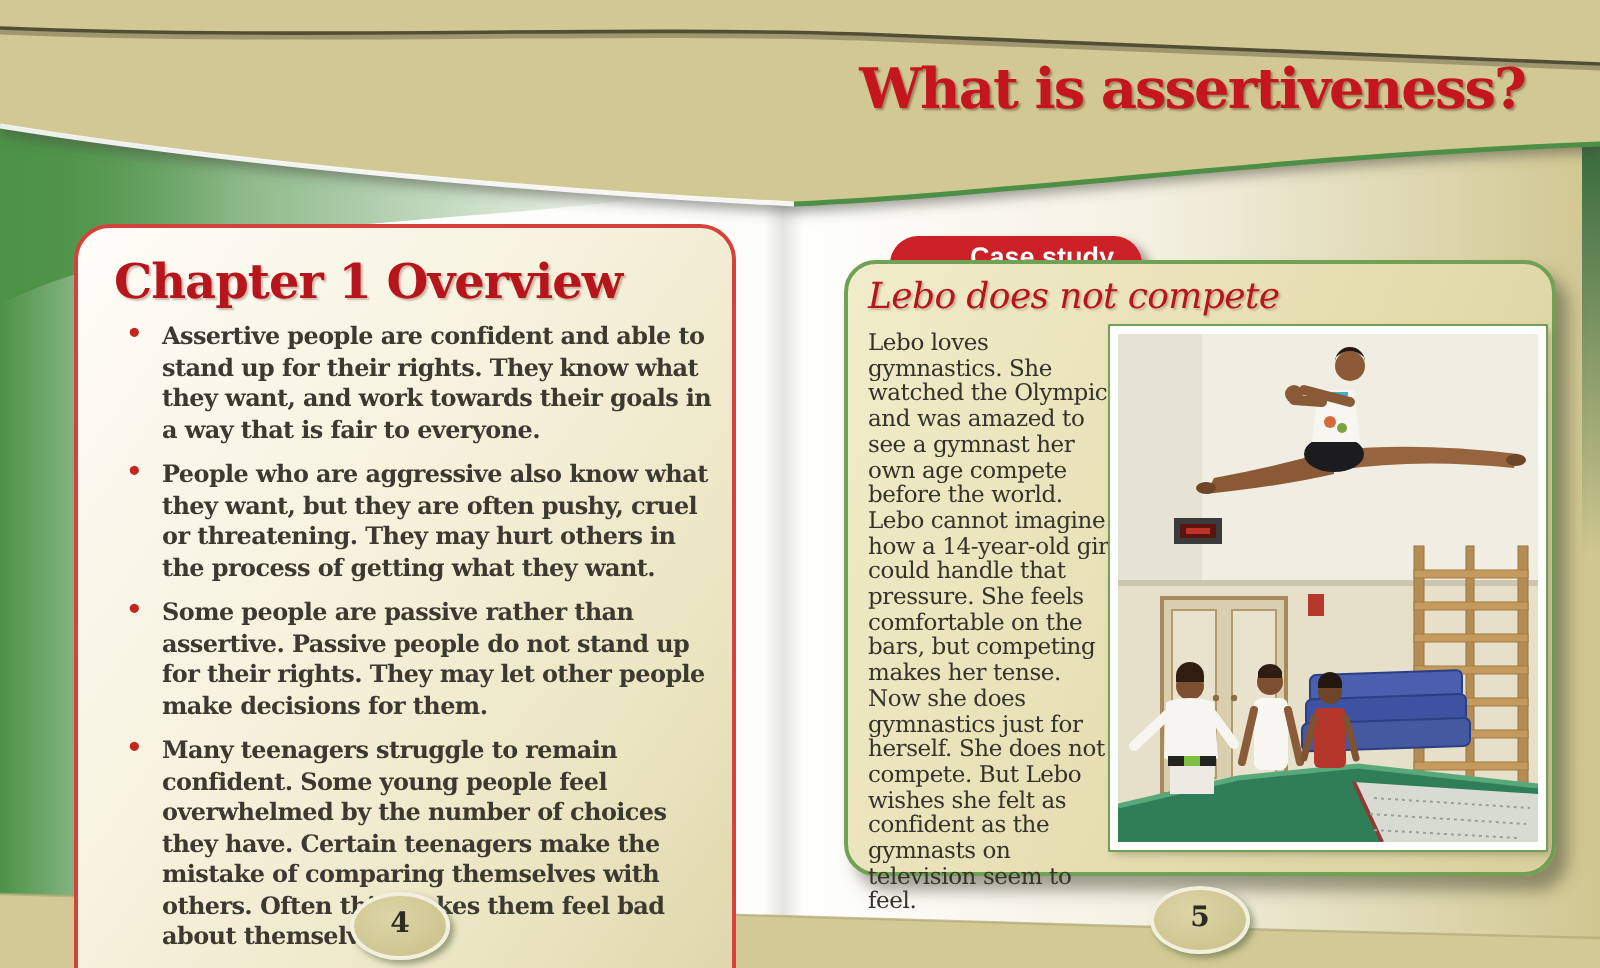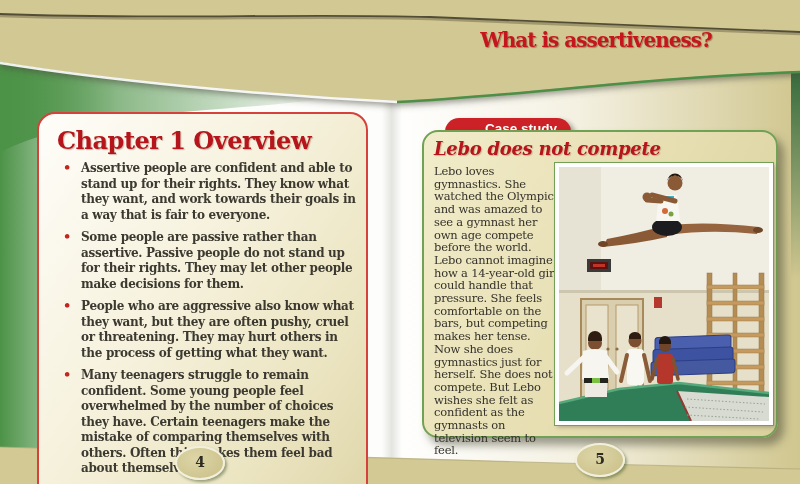--- a/index.html
+++ b/index.html
@@ -8,21 +8,21 @@
     background:var(--page_tan,#d5cc98);
     font-family:"DejaVu Serif", serif;
   }
   .bg{position:absolute;left:0;top:0;}
 
   
   .banner-title{
     position:absolute;left:400px;top:28px;width:392px;margin:0;
     text-align:center;
     font-family:"DejaVu Serif", serif;font-weight:bold;
-    font-size:20px;letter-spacing:-1px;
+    font-size:28px;letter-spacing:-1px;
     color:var(--title_red,#c5161d);
     text-shadow:1px 1px 1px rgba(90,50,30,.45);
   }
 
   
   .chapter-box{
     position:absolute;left:37px;top:112px;width:331px;height:400px;
     box-sizing:border-box;
     border:2px solid var(--box_border_red,#d5423c);
     border-radius:18px;
@@ -61,21 +61,21 @@
     position:absolute;left:422px;top:130px;width:356px;height:308px;
     box-sizing:border-box;
     border:2px solid var(--case_border_green,#71a154);
     border-radius:16px;
     background:linear-gradient(115deg,#f1ecca 0%,#e6ddb0 55%,#d9d09d 100%);
     box-shadow:6px 7px 8px rgba(70,70,50,.5);
     padding:6px 10px 0 10px;
   }
   .case-heading{
     margin:0 0 6px 0;
-    font-style:italic;font-weight:bold;font-size:18px;letter-spacing:-0.3px;
+    font-style:italic;font-weight:normal;font-size:18px;letter-spacing:-0.3px;
     color:var(--chapter_red,#c01a20);
     text-shadow:1px 1px 1px rgba(120,60,40,.3);
   }
   .case-text{
     margin:0;width:126px;
     font-size:11.5px;line-height:12.7px;letter-spacing:-0.2px;
     color:#35322b;
   }
   .photo{
     position:absolute;left:555px;top:163px;width:210px;height:254px;margin:0;
@@ -152,22 +152,22 @@
     <path d="M0,16 C150,22 300,15 430,19 C580,24 700,29 800,34" fill="none" stroke="#6e6649" stroke-width="2.5" opacity="0.5"></path>
     <path d="M0,14 C150,20 300,13 430,17 C580,22 700,27 800,32" fill="none" stroke="#44402c" stroke-width="1.8" opacity="0.9"></path>
   </svg>
 
   <h1 class="banner-title">What is assertiveness?</h1>
 
   <section class="chapter-box">
     <h2 class="chapter-title">Chapter 1 Overview</h2>
     <ul class="bullet-list">
       <li>Assertive people are confident and able to stand up for their rights. They know what they want, and work towards their goals in a way that is fair to everyone.</li>
+      <li>People who are aggressive also know what they want, but they are often pushy, cruel or threatening. They may hurt others in the process of getting what they want.</li>
       <li>Some people are passive rather than assertive. Passive people do not stand up for their rights. They may let other people make decisions for them.</li>
-      <li>People who are aggressive also know what they want, but they are often pushy, cruel or threatening. They may hurt others in the process of getting what they want.</li>
       <li>Many teenagers struggle to remain confident. Some young people feel overwhelmed by the number of choices they have. Certain teenagers make the mistake of comparing themselves with others. Often this makes them feel bad about themselves.</li>
       <li>Being assertive can help teenagers handle changes and challenges.</li>
 
     </ul>
   </section>
 
   <div class="case-tab">Case study</div>
   <section class="case-box">
     <h3 class="case-heading">Lebo does not compete</h3>
     <p class="case-text">Lebo loves gymnastics. She watched the Olympics and was amazed to see a gymnast her own age compete before the world. Lebo cannot imagine how a 14-year-old girl could handle that pressure. She feels comfortable on the bars, but competing makes her tense. Now she does gymnastics just for herself. She does not compete. But Lebo wishes she felt as confident as the gymnasts on television seem to feel.</p>

